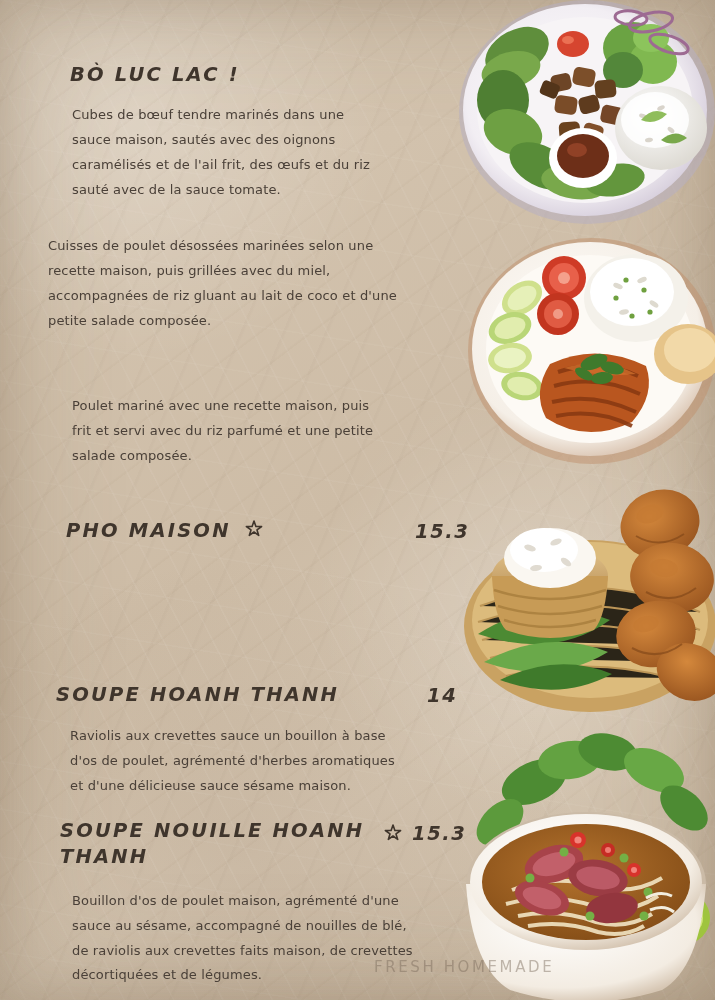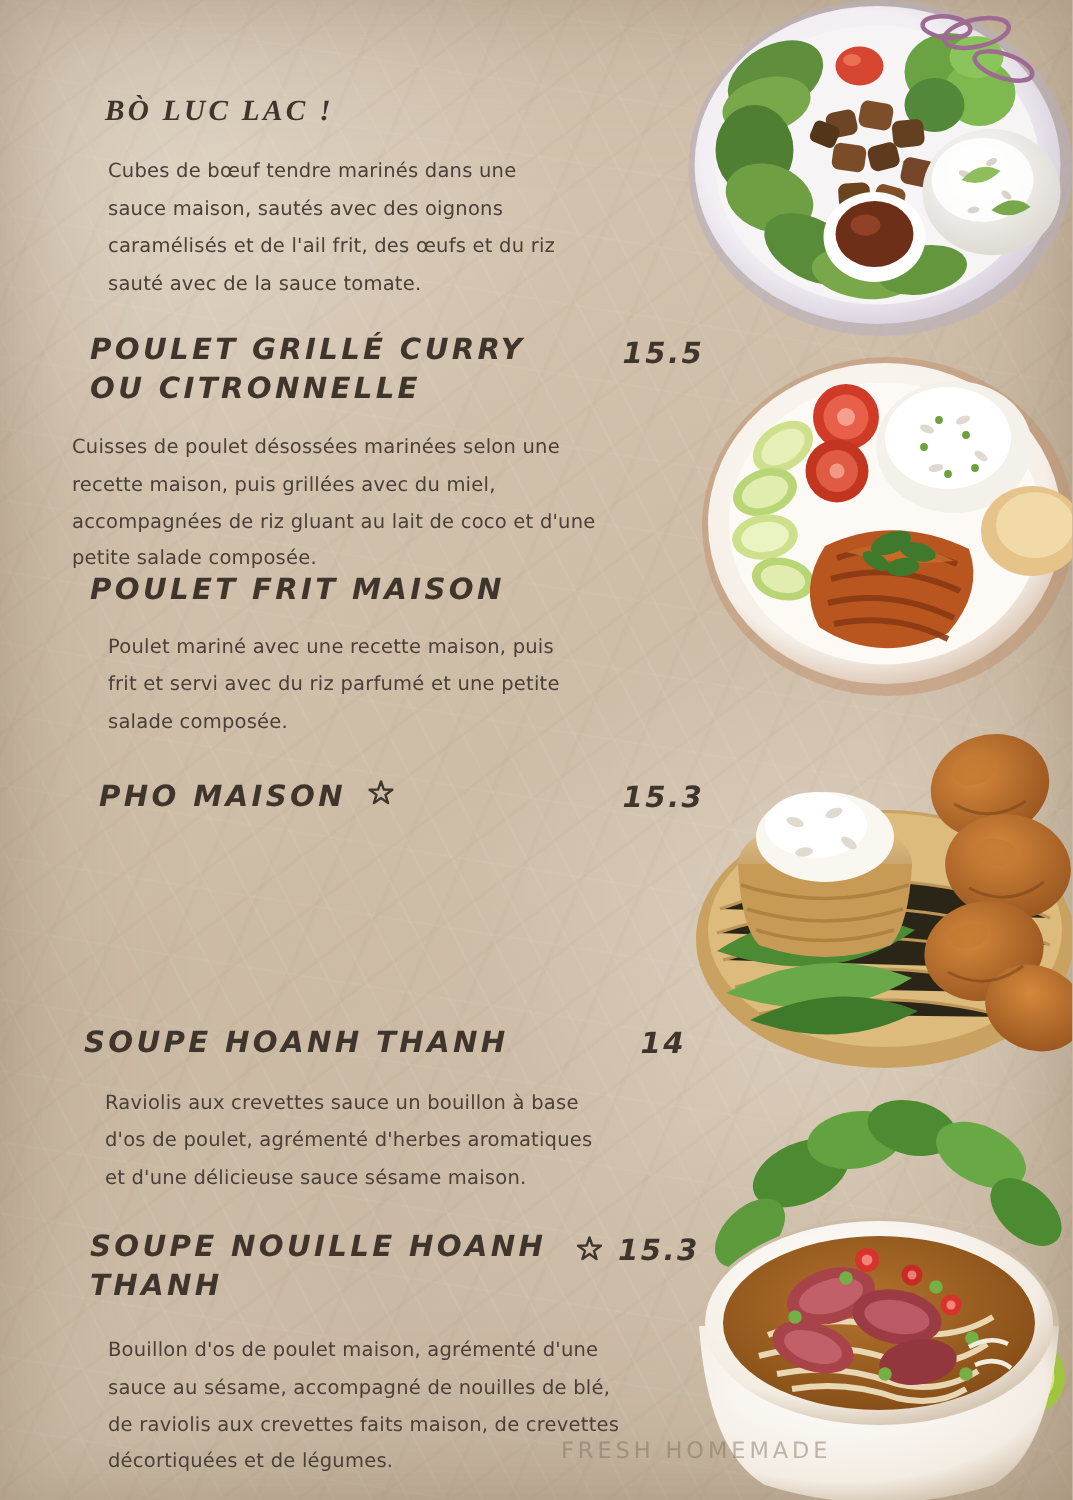--- a/index.html
+++ b/index.html
@@ -417,37 +417,30 @@
         <path d="M188 186 q14 -8 26 -2"></path>
         <path d="M192 198 q14 -6 24 2"></path>
       </g>
     </svg>
   </div>
 
   <div class="menu-col">
 
     <div class="item" style="top:62px;">
       <div class="item-head">
-        <h2 class="title" style="margin-left:70px; width:300px;font-family:Liberation Serif, serif;">BÒ LUC LAC !</h2>
+        <h2 class="title" style="margin-left:70px; width:300px;">BÒ LUC LAC !</h2>
       </div>
       <p class="desc" style="margin-left:72px; width:300px; margin-top:15px;">Cubes de bœuf tendre marinés dans une sauce maison, sautés avec des oignons caramélisés et de l'ail frit, des œufs et du riz sauté avec de la sauce tomate.</p>
     </div>
 
     <div class="item" style="top:220px;">
-      <div class="item-head">
-        <h2 class="title" style="margin-left:60px; width:320px;">POULET GRILLÉ CURRY OU CITRONNELLE</h2>
-        <span class="price" style="left:415px; top:4px;">15.5</span>
-      </div>
       <p class="desc" style="margin-left:48px; width:370px; margin-top:14px;">Cuisses de poulet désossées marinées selon une recette maison, puis grillées avec du miel, accompagnées de riz gluant au lait de coco et d'une petite salade composée.</p>
     </div>
 
     <div class="item" style="top:380px;">
-      <div class="item-head">
-        <h2 class="title" style="margin-left:60px; width:330px;">POULET FRIT MAISON</h2>
-      </div>
       <p class="desc" style="margin-left:72px; width:310px; margin-top:14px;">Poulet mariné avec une recette maison, puis frit et servi avec du riz parfumé et une petite salade composée.</p>
     </div>
 
     <div class="item" style="top:518px;">
       <div class="item-head">
         <h2 class="title" style="margin-left:66px;">PHO MAISON</h2>
         <span class="star">
           <svg width="18" height="18" viewBox="0 0 18 18">
             <path d="M9 1 L10.9 6.4 L16.6 6.5 L12 9.9 L13.7 15.4 L9 12 L4.3 15.4 L6 9.9 L1.4 6.5 L7.1 6.4 Z" fill="none" stroke="#3f352c" stroke-width="1.6" stroke-linejoin="round"></path>
           </svg>

